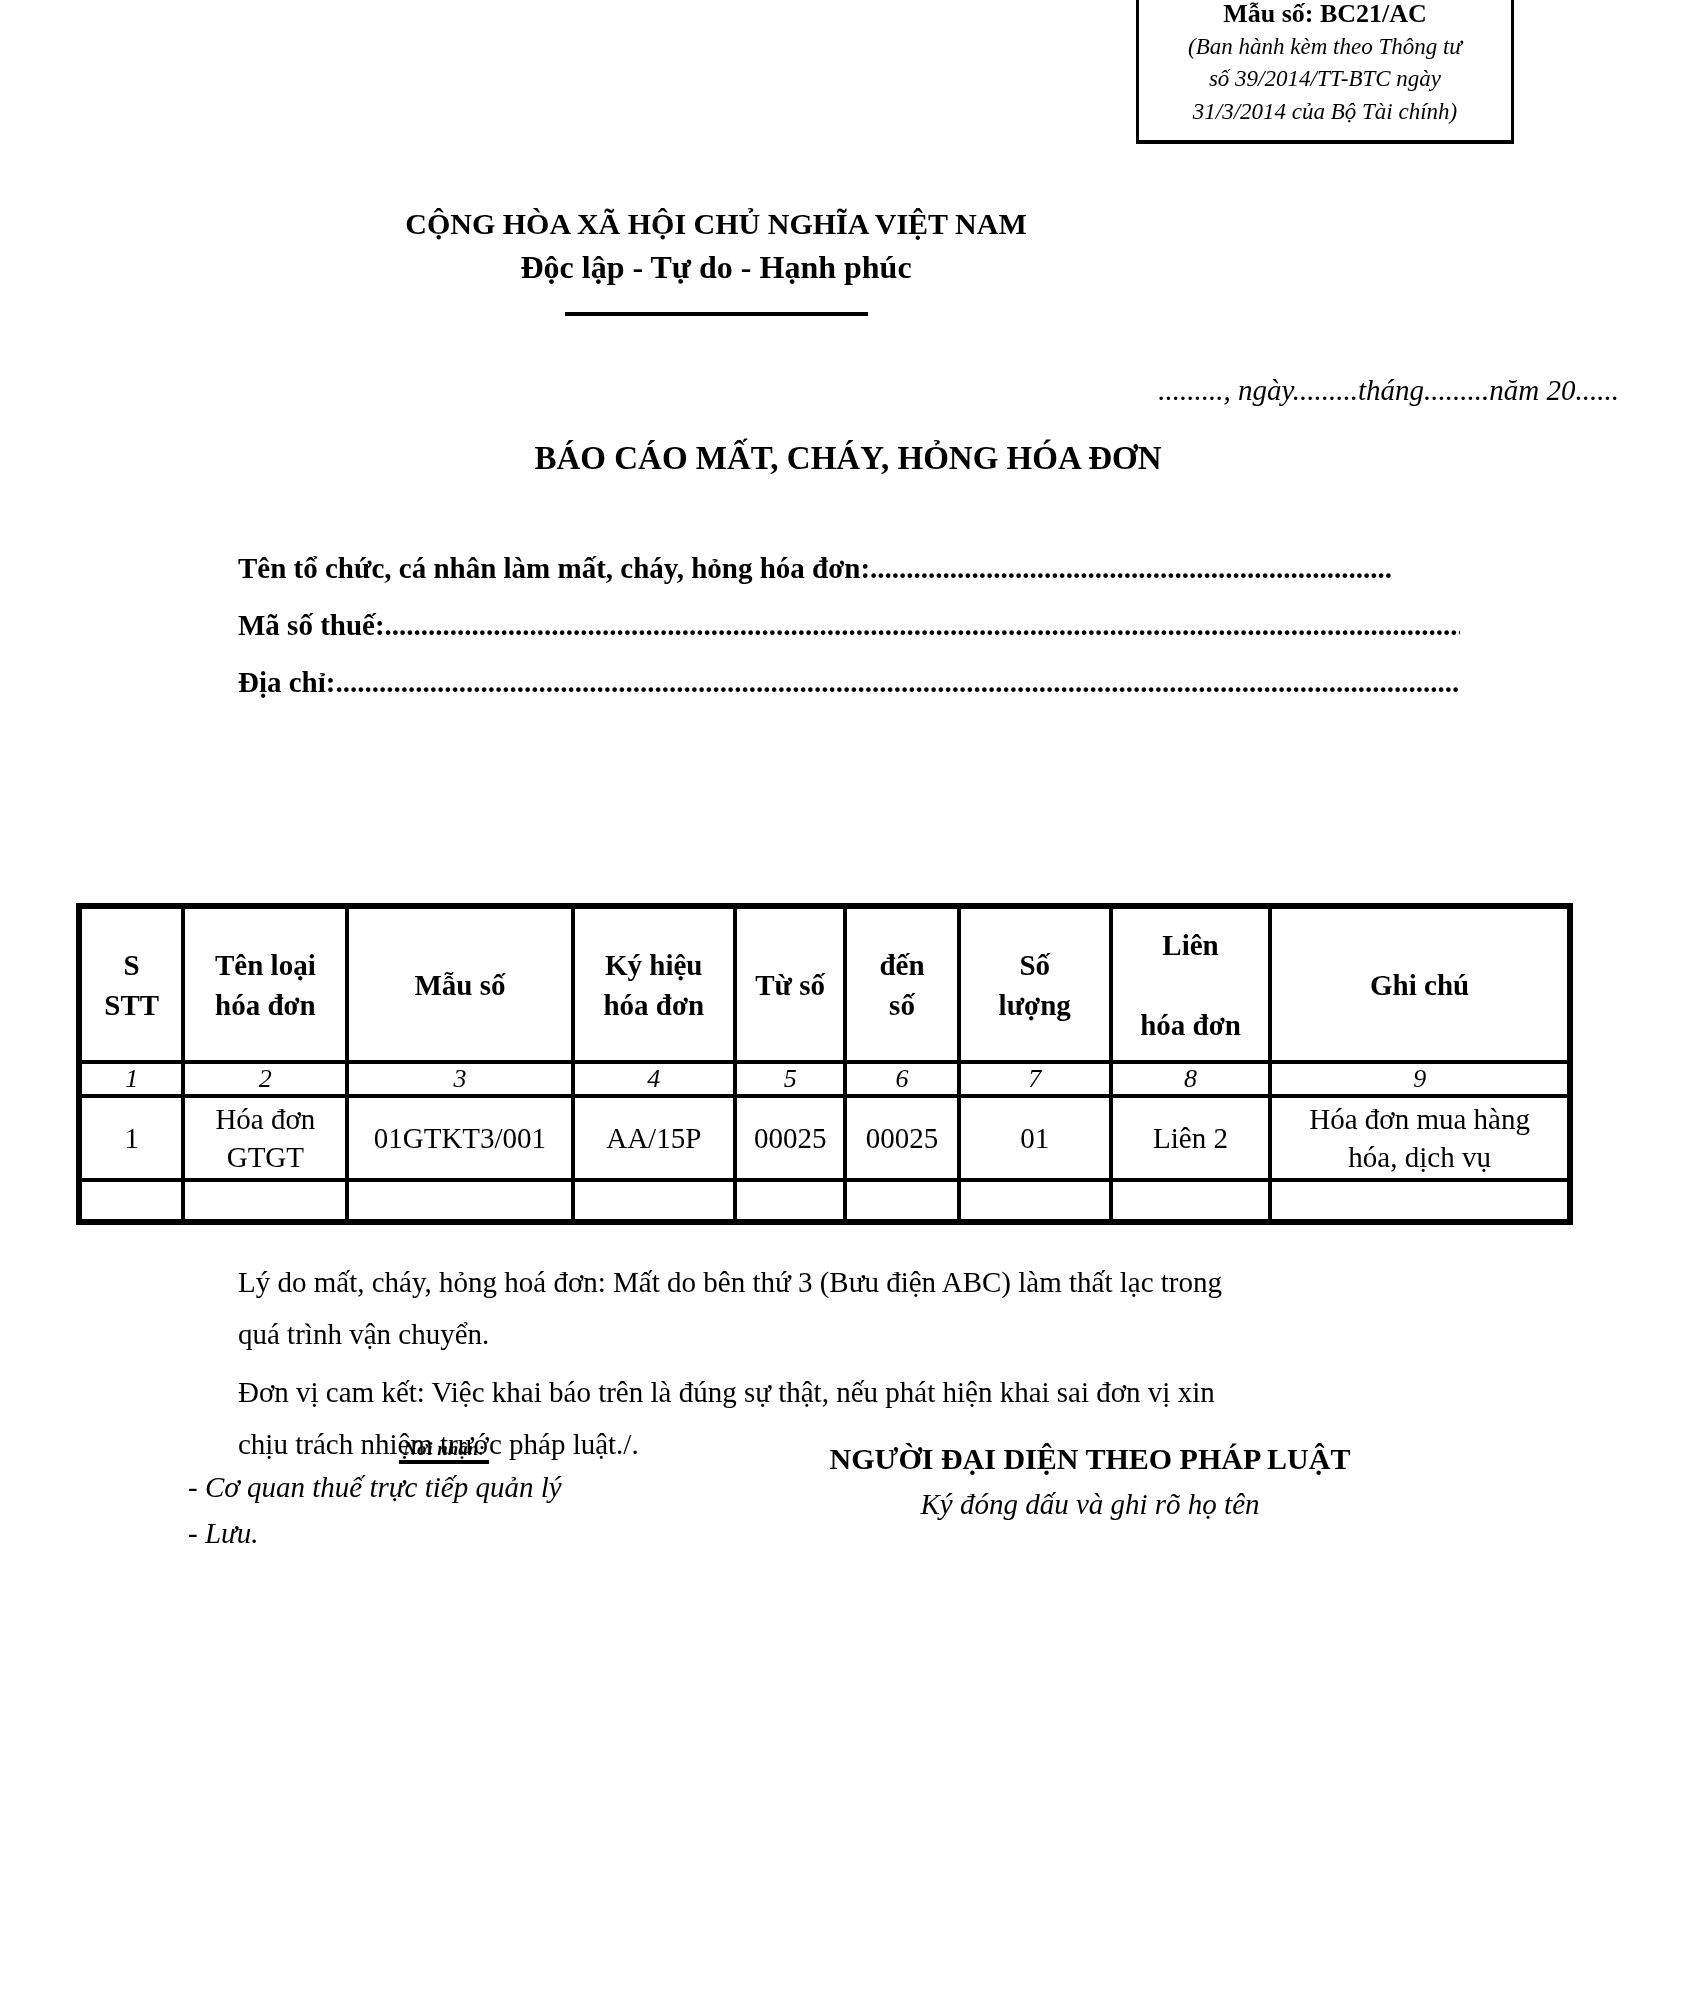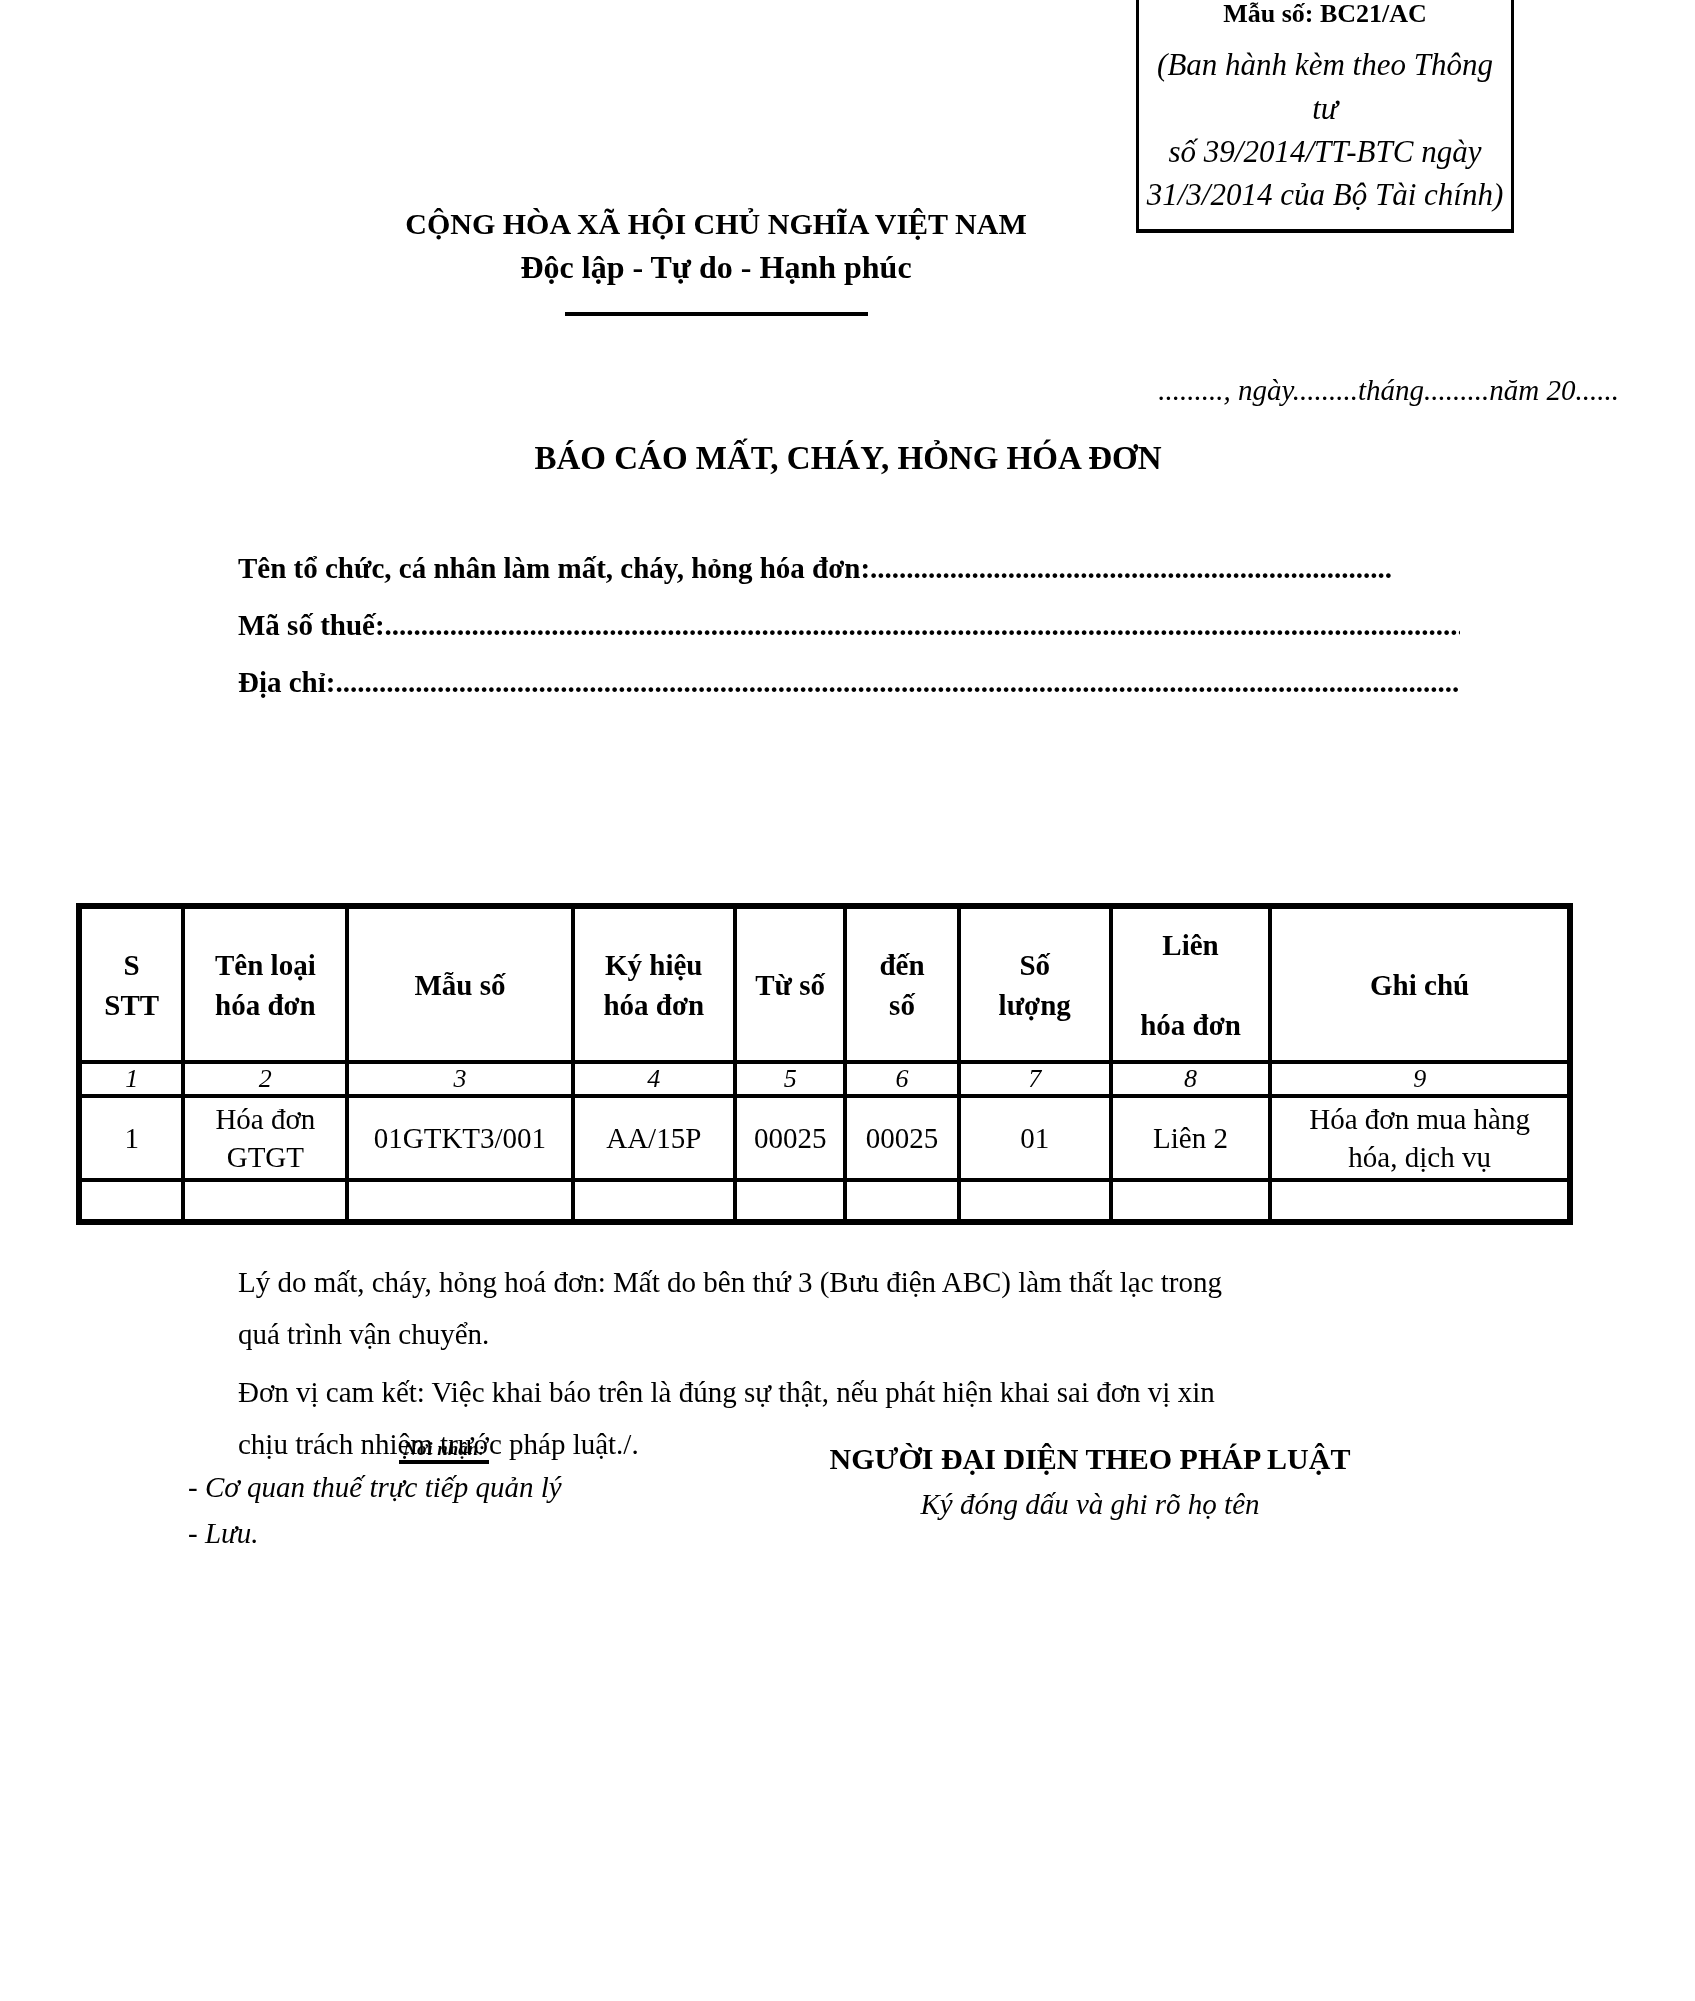--- a/index.html
+++ b/index.html
@@ -14,21 +14,21 @@
   .pre{white-space:pre-line;}
   .dotfill{white-space:nowrap;overflow:hidden;}
 
   
   .form-box{
     position:absolute;left:1136px;top:-14px;width:378px;
     box-sizing:border-box;border:3px solid #000;border-bottom-width:4px;
     padding:9px 6px 12px;text-align:center;
   }
   .form-box-title{font-size:26px;font-weight:bold;line-height:1.2;}
-  .form-box-subtitle{font-size:31px;font-style:italic;line-height:1.4;margin-top:14px;}
+  .form-box-subtitle{font-size:23px;font-style:italic;line-height:1.4;margin-top:2px;}
 
   
   .national-header{position:absolute;left:0;top:205px;width:1432px;text-align:center;}
   .nh-line1{font-size:30px;font-weight:bold;line-height:38px;}
   .nh-line2{font-size:32px;font-weight:bold;line-height:44px;margin-top:2px;}
   .motto-underline{position:absolute;left:565px;top:312px;width:303px;height:4px;background:#000;}
 
   .date-line{position:absolute;top:374px;right:76px;font-size:29px;font-style:italic;}
 
   .doc-title{position:absolute;top:440px;left:0;width:1680px;text-align:center;

